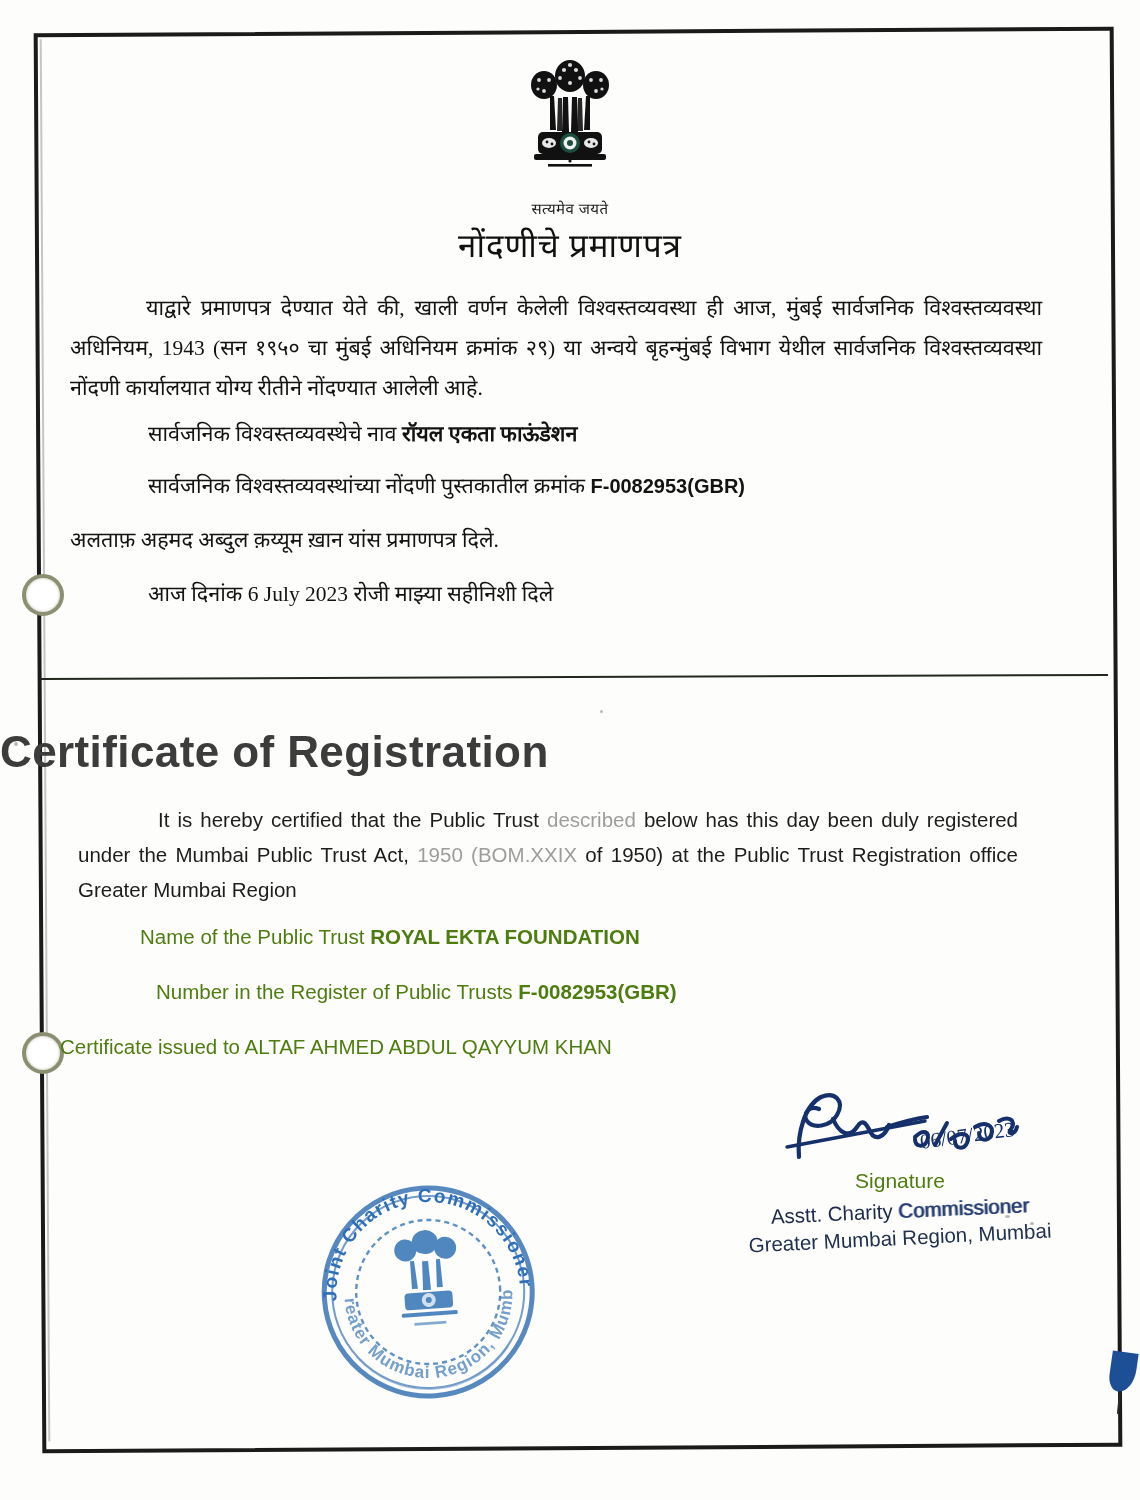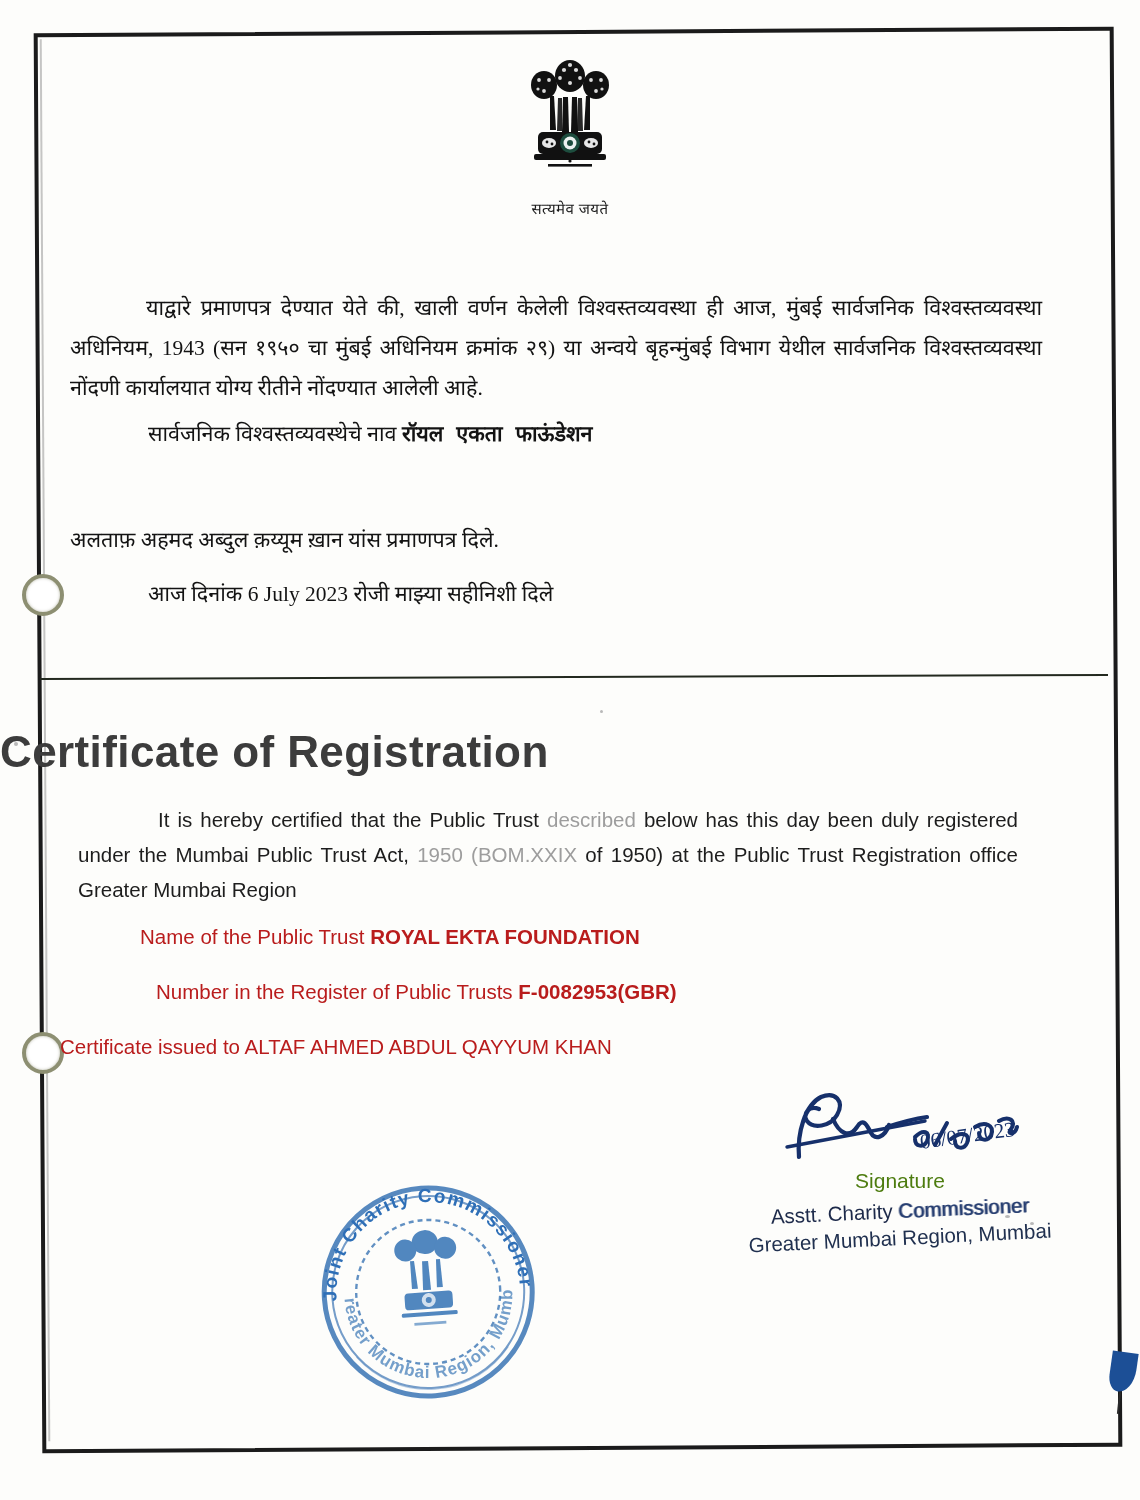--- a/index.html
+++ b/index.html
@@ -123,21 +123,21 @@
     font-family: "Liberation Serif", serif;
     font-size: 21.5px;
     color: #131313;
     white-space: nowrap;
   }
   .mr-line.n1 { top: 418px; }
   .mr-line.n2 { top: 470px; }
   .mr-line.n3 { left: 70px; top: 524px; }
   .mr-line.n4 { left: 148px; top: 578px; }
   .mr-line b { font-family: "Liberation Sans", sans-serif; font-weight: bold; font-size: 20px; }
-  .mr-strong { font-weight: bold; font-family: Liberation Mono, monospace; }
+  .mr-strong { font-weight: bold; }
 
   
   .en-title {
     position: absolute;
     left: 0; top: 727px;
     width: 1140px;
     text-align: left;
     font-size: 44px;
     font-weight: bold;
     letter-spacing: 0.4px;
@@ -153,21 +153,21 @@
     line-height: 35px;
     text-align: justify;
     text-indent: 80px;
     color: #1d1d1d;
   }
   .faded { color: #9d9d9d; }
 
   .en-line {
     position: absolute;
     font-size: 20.5px;
-    color: #b91c1c;
+    color: #4d7c0f;
     white-space: nowrap;
   }
   .en-line.l1 { left: 140px; top: 925px; }
   .en-line.l2 { left: 140px; top: 980px; margin-left: 16px; }
   .en-line.l3 { left: 60px;  top: 1035px; }
   .en-line.l4 { left: 60px;  top: 1087px; }
   .en-line b { font-weight: bold; }
 
   
   .sig-block {
@@ -302,28 +302,33 @@
           </g>
 
           <rect x="20" y="102" width="72" height="6" rx="2"></rect>
           <rect x="34" y="112" width="44" height="2.6"></rect>
           <circle cx="56" cy="109" r="1.6"></circle>
         </g>
       </svg>
       <span class="emblem-motto">सत्यमेव जयते</span>
     </div>
 
+    <div class="mr-title">नोंदणीचे प्रमाणपत्र</div>
 
     <div class="mr-body">याद्वारे प्रमाणपत्र देण्यात येते की, खाली वर्णन केलेली विश्वस्तव्यवस्था ही आज, मुंबई सार्वजनिक विश्वस्तव्यवस्था अधिनियम, 1943 (सन १९५० चा मुंबई अधिनियम क्रमांक २९) या अन्वये बृहन्मुंबई विभाग येथील सार्वजनिक विश्वस्तव्यवस्था नोंदणी कार्यालयात योग्य रीतीने नोंदण्यात आलेली आहे.</div>
 
     <div class="mr-line n1">
       <span>सार्वजनिक विश्वस्तव्यवस्थेचे नाव</span>
       <span class="mr-strong">रॉयल एकता फाऊंडेशन</span>
     </div>
 
+    <div class="mr-line n2">
+      <span>सार्वजनिक विश्वस्तव्यवस्थांच्या नोंदणी पुस्तकातील क्रमांक</span>
+      <b>F-0082953(GBR)</b>
+    </div>
 
     <div class="mr-line n3">अलताफ़ अहमद अब्दुल क़य्यूम ख़ान यांस प्रमाणपत्र दिले.</div>
 
     <div class="mr-line n4">
       <span>आज दिनांक</span>
       <span>6 July 2023</span>
       <span>रोजी माझ्या सहीनिशी दिले</span>
     </div>
 
     <div class="en-title">Certificate of Registration</div>

